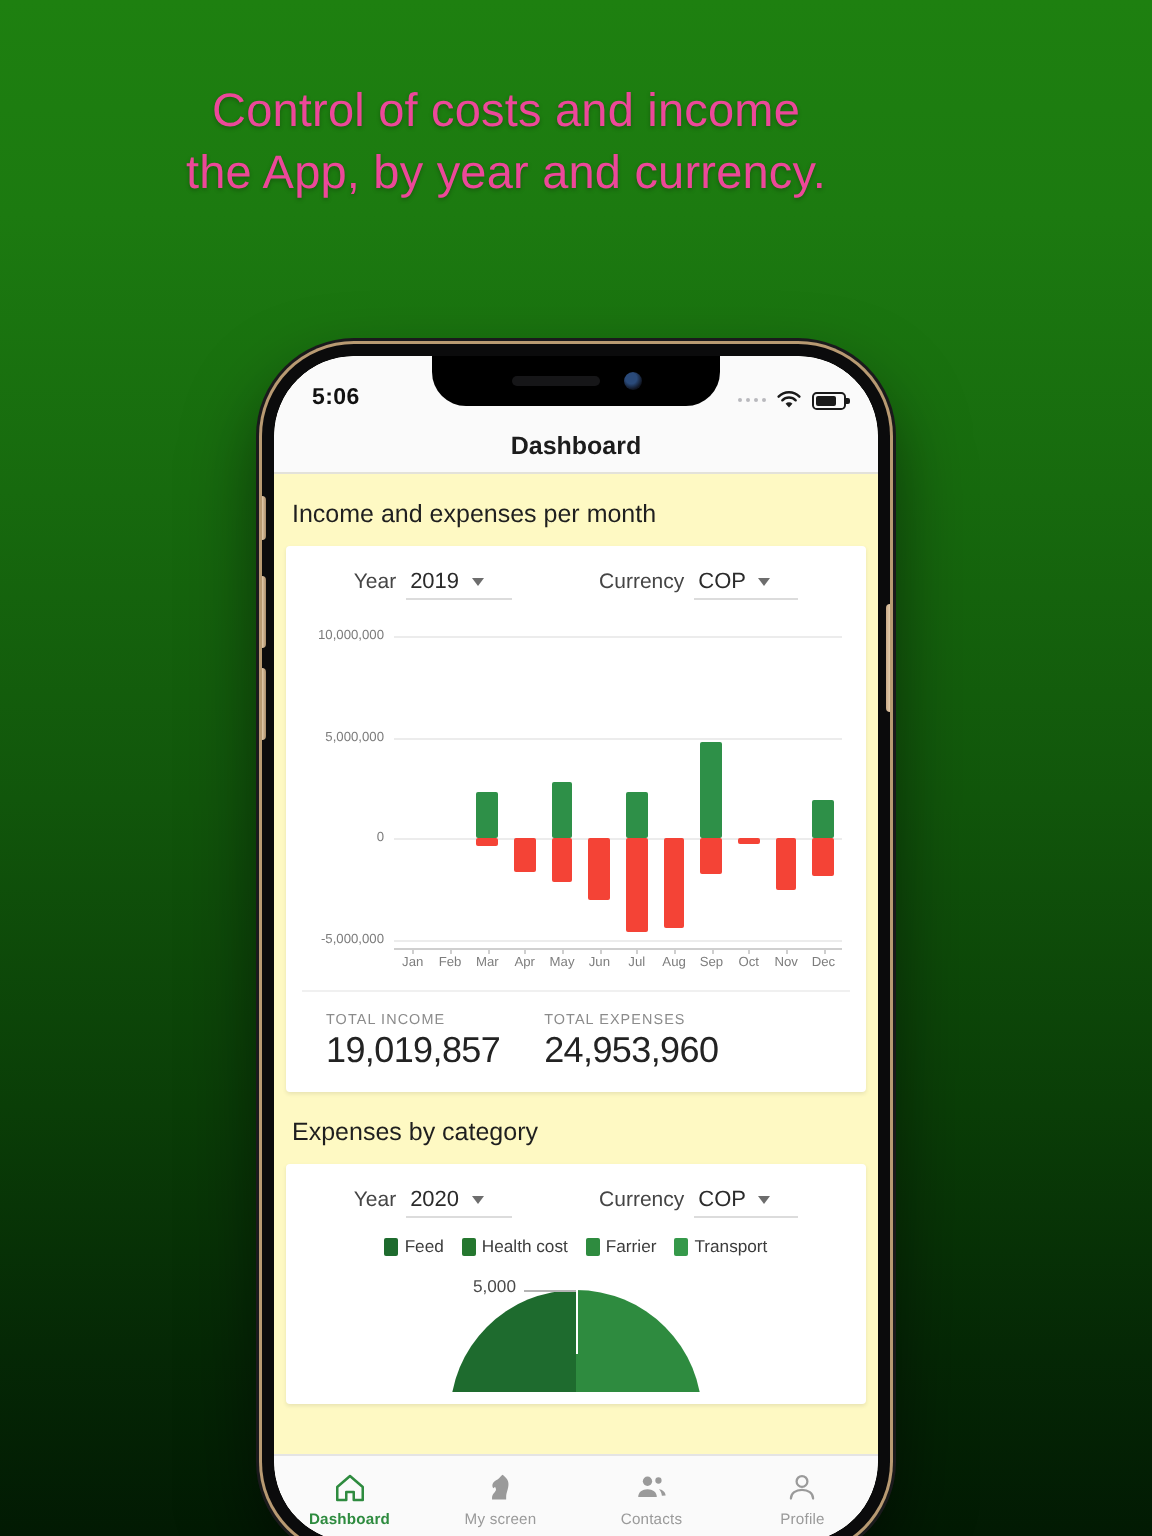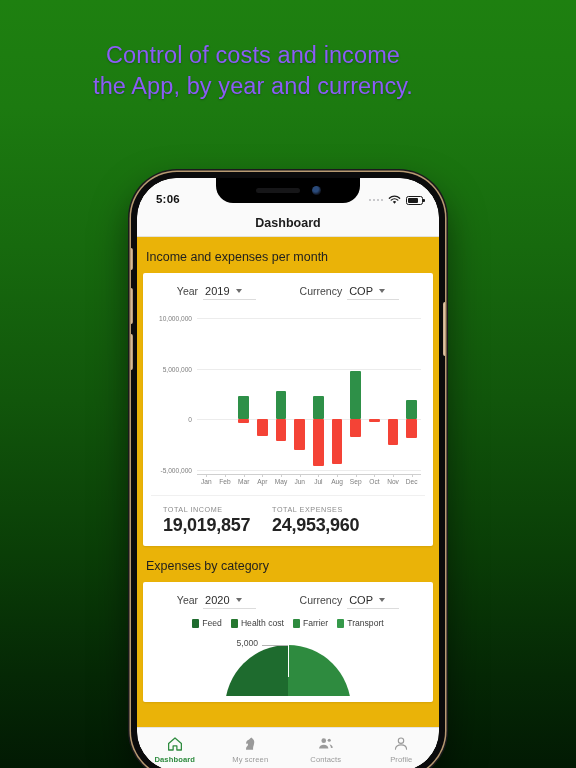--- a/index.html
+++ b/index.html
@@ -6,21 +6,21 @@
   html,body { width:576px; height:768px; overflow:hidden; }
   body {
     font-family:"Liberation Sans", sans-serif;
     background: linear-gradient(180deg, #1e8010 0%, #1c7a10 14%, #176a0e 32%, #11560b 52%, #0a3e07 72%, #052805 88%, #021a03 100%);
     position:relative;
   }
 
   
   .headline{
     position:absolute; top:40px; left:0; width:506px;
-    text-align:center; color:#8b5cf6;
+    text-align:center; color:#ec4899;
     font-size:23.5px; line-height:31px; font-weight:400;
     letter-spacing:.1px;
     text-shadow:0 1px 2px rgba(0,0,0,.25);
   }
 
   
   .phone{
     position:absolute; left:131px; top:172px;
     width:314px; height:605px;
     border-radius:46px;
@@ -80,21 +80,21 @@
 
   
   .navbar{
     flex:0 0 28px; background:#fafafa;
     display:flex; align-items:center; justify-content:center;
     border-bottom:1px solid #e3e2da;
   }
   .navbar span{ font-size:12.5px; font-weight:700; color:#1c1c1c; }
 
   
-  .content{ flex:1 1 auto; background:#eab308; overflow:hidden; padding:0 0 0 0; }
+  .content{ flex:1 1 auto; background:#fef9c3; overflow:hidden; padding:0 0 0 0; }
   .section-title{
     font-size:12.5px; color:#1f1f1f; font-weight:400;
     padding:13px 0 9px 9px;
   }
   .card{
     background:#fff; margin:0 6px; border-radius:2px;
     box-shadow:0 1px 2px rgba(0,0,0,.09);
     padding:10px 8px 6px 8px;
   }
 
@@ -129,21 +129,21 @@
   .xaxis{
     position:absolute; left:46px; right:4px; bottom:4px; height:14px; display:flex;
     border-top:1px solid #cfcfcf;
   }
   .xaxis .xs{ flex:1 1 0; text-align:center; font-size:6.6px; color:#7d7d7d; padding-top:3px; position:relative; }
   .xaxis .xs:before{ content:""; position:absolute; top:0; left:50%; width:1px; height:2px; background:#cfcfcf; }
 
   
   .totals{ display:flex; gap:22px; padding:9px 2px 4px 12px; border-top:1px solid #f0f0f0; margin-top:3px;}
   .tot-lbl{ font-size:7.2px; letter-spacing:.55px; color:#8b8b8b; }
-  .tot-val{ font-size:18px; color:#232323; font-weight:700; letter-spacing:-.3px; margin-top:1px;text-align:right; }
+  .tot-val{ font-size:18px; color:#232323; font-weight:400; letter-spacing:-.3px; margin-top:1px;text-align:right; }
 
   
   .legend{ display:flex; justify-content:center; gap:9px; padding:3px 0 6px; }
   .lg{ display:flex; align-items:center; gap:3px; font-size:8.6px; color:#3c3c3c; }
   .sw{ width:7px; height:9px; border-radius:1px; display:inline-block; }
 
   
   .piewrap{ position:relative; height:60px; overflow:hidden; margin-top:2px; }
   .pie{
     position:absolute; left:50%; top:9px; transform:translateX(-50%);

